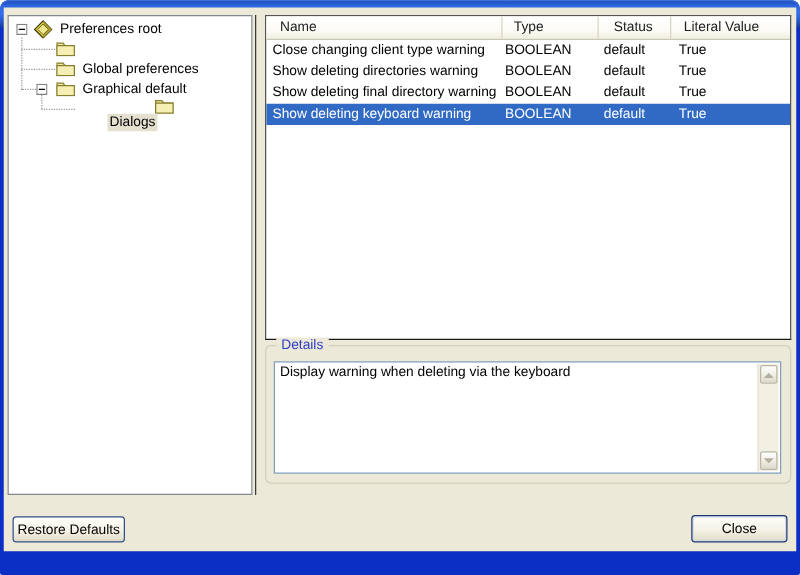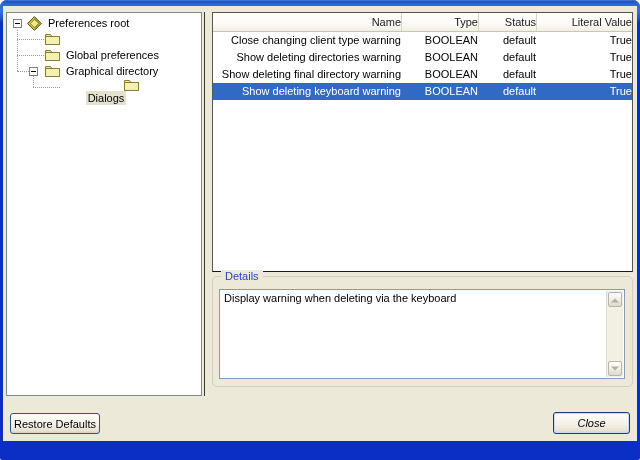--- a/index.html
+++ b/index.html
@@ -28,21 +28,21 @@
   .tree-label.selected { background: #E4E1D0; }
   .connector { position: absolute; z-index: 1; }
   .connector.v { border-left: 1px dotted #9B9B9B; width: 0; }
   .connector.h { border-top: 1px dotted #9B9B9B; height: 0; }
 
   .expander { flex: 0 0 auto; display: inline-flex; }
   .icon { flex: 0 0 auto; display: inline-flex; }
 
   
   .list-panel { position: absolute; left: 209px; top: 6px; width: 421px; height: 260px;
-                background: #fff; border: 1px solid #555; border-bottom-color: #1A1A1A; overflow: hidden; text-align: right; }
+                background: #fff; border: 1px solid #555; border-bottom-color: #1A1A1A; overflow: hidden; }
   .list-header { display: grid; grid-template-columns: 188px 77px 58px 1fr; height: 19px;
                  background: linear-gradient(180deg, #FFFFFF 0%, #FCFBF6 60%, #F1EFE2 100%);
                  border-bottom: 1px solid #C9C6B4; }
   .hcell { line-height: 18px; color: #202020; overflow: hidden; white-space: nowrap; }
   .hcell:nth-child(1) { padding-left: 11px; }
   .hcell:nth-child(2) { padding-left: 9px;  border-left: 1px solid #D8D5C6; }
   .hcell:nth-child(3) { padding-left: 12px; border-left: 1px solid #D8D5C6; }
   .hcell:nth-child(4) { padding-left: 10px; border-left: 1px solid #D8D5C6; }
   .list-row { display: grid; grid-template-columns: 188px 77px 58px 1fr; height: 17px; line-height: 17px; }
   .list-row .cell { overflow: hidden; white-space: nowrap; }
@@ -76,21 +76,21 @@
               border-left: 4px solid transparent; border-right: 4px solid transparent;
               border-top: 4px solid #B3AF9F; }
 
   
   .xp-btn { position: absolute; border: 1px solid #33508C; border-radius: 3px;
             background: linear-gradient(180deg, #FEFEFA 0%, #F4F1E6 55%, #E7E2D1 88%, #D9D3BF 100%);
             font-family: "Liberation Sans", sans-serif; font-size: 11px; color: #000;
             text-align: center; cursor: default; }
   .btn-restore { left: 7px; top: 407px; width: 90px; height: 21px; }
   .btn-close { left: 550px; top: 406px; width: 77px; height: 22px; border-color: #1F3870;
-               box-shadow: inset 0 0 0 1px #CDD9EE; font-style: italic; }
+               box-shadow: inset 0 0 0 1px #CDD9EE; }
 </style>
 </head>
 <body>
 
 <div class="window">
 
   <div class="titlebar">
     <span class="title-text">Preferences</span>
   </div>
 
@@ -146,21 +146,21 @@
               <rect x="0.5" y="0.5" width="8" height="8" fill="#FFFFFF" stroke="#808080"></rect>
               <line x1="2" y1="4.5" x2="7" y2="4.5" stroke="#000000"></line>
             </svg>
         </span>
         <span class="icon" style="margin-left:7px;">
           <svg width="15" height="12" viewBox="0 0 15 12">
             <path d="M0.5 1.5 h5 l1.5 2 h7.5 v8 h-14 z" fill="#EDE49C" stroke="#877E2F"></path>
             <path d="M0.5 3.5 h14 v8 h-14 z" fill="#F5EFB4" stroke="#877E2F"></path>
           </svg>
         </span>
-        <span class="tree-label">Graphical directory</span>
+        <span class="tree-label">Graphical default</span>
       </div>
 
       <div class="tree-row" style="top:66px;flex-direction:column;">
         <span class="icon" style="margin-left:54px;">
           <svg width="15" height="12" viewBox="0 0 15 12">
             <path d="M0.5 1.5 h5 l1.5 2 h7.5 v8 h-14 z" fill="#EDE49C" stroke="#877E2F"></path>
             <path d="M0.5 3.5 h14 v8 h-14 z" fill="#F5EFB4" stroke="#877E2F"></path>
           </svg>
         </span>
         <span class="tree-label selected">Dialogs</span>

